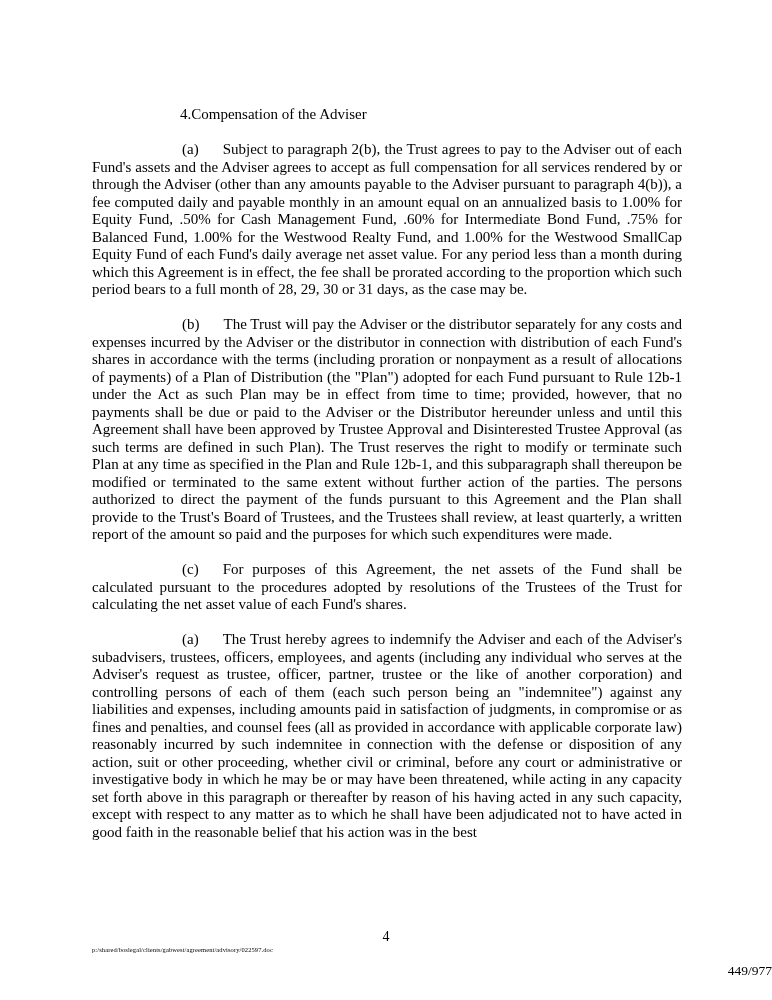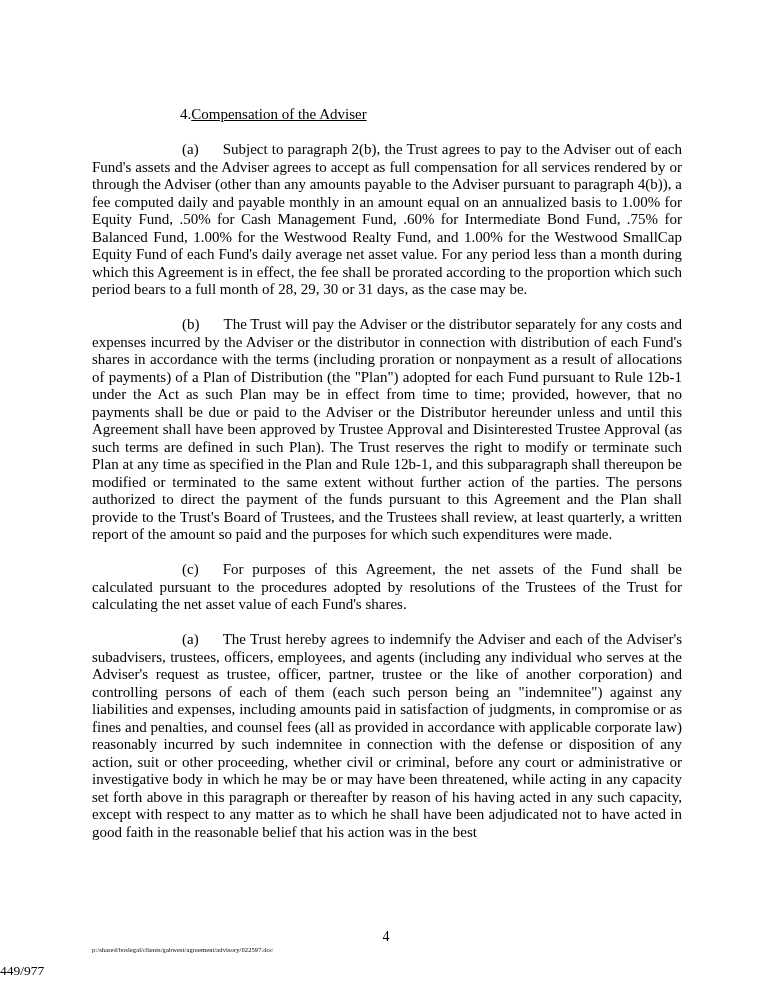--- a/index.html
+++ b/index.html
@@ -26,21 +26,20 @@
   }
   .heading {
     text-indent: 44px;
     margin-bottom: 17.5px;
   }
   .heading .num {
     display: inline-block;
     min-width: 46px;
   }
   .heading .title {
-    text-decoration: underline;
   }
   .para {
     text-align: justify;
     text-indent: 90px;
     margin-bottom: 17.5px;
   }
   .para .tab {
     display: inline-block;
     width: 24px;
   }
@@ -60,21 +59,21 @@
     font-size: 6.5px;
     line-height: 8px;
     letter-spacing: 0.1px;
     color: #000000;
   }
   .page-counter {
     position: absolute;
     top: 963px;
     left: 0;
     right: 0;
-    text-align: left;
+    text-align: right;
     font-size: 13.5px;
     line-height: 16px;
   }
 </style>
 </head>
 <body>
 
 <div class="page">
   <div class="content">
 

